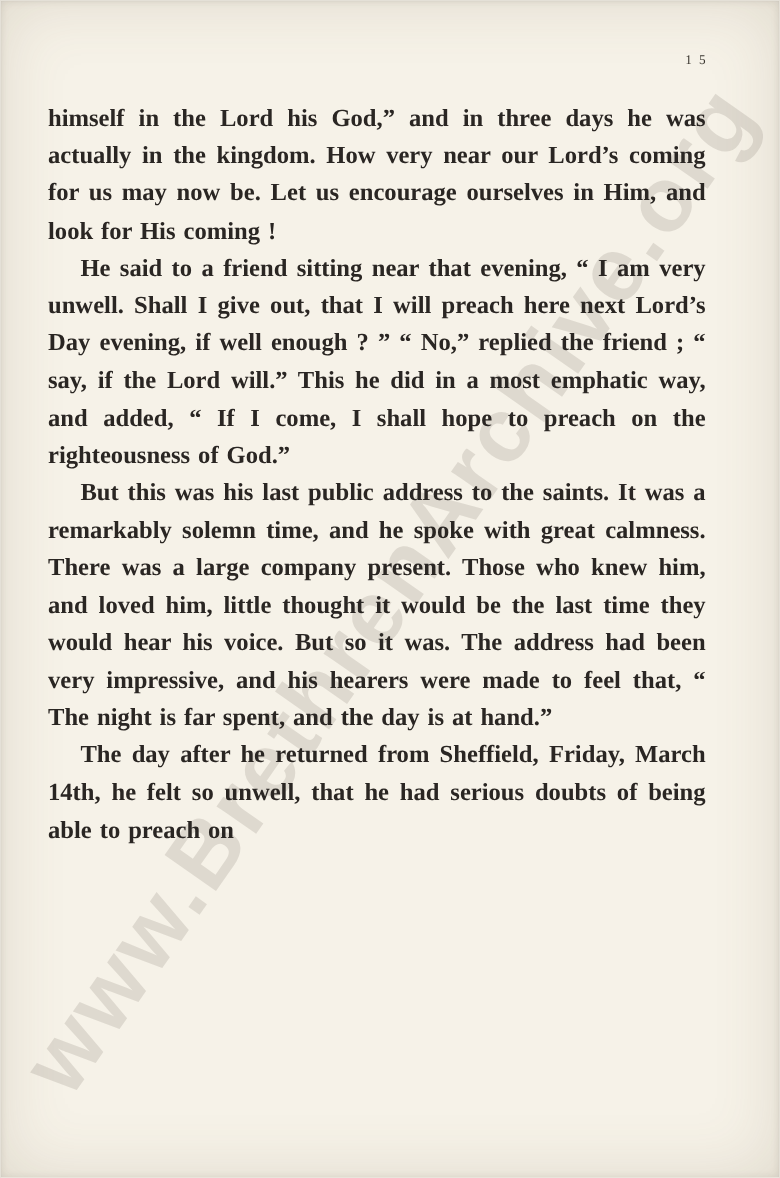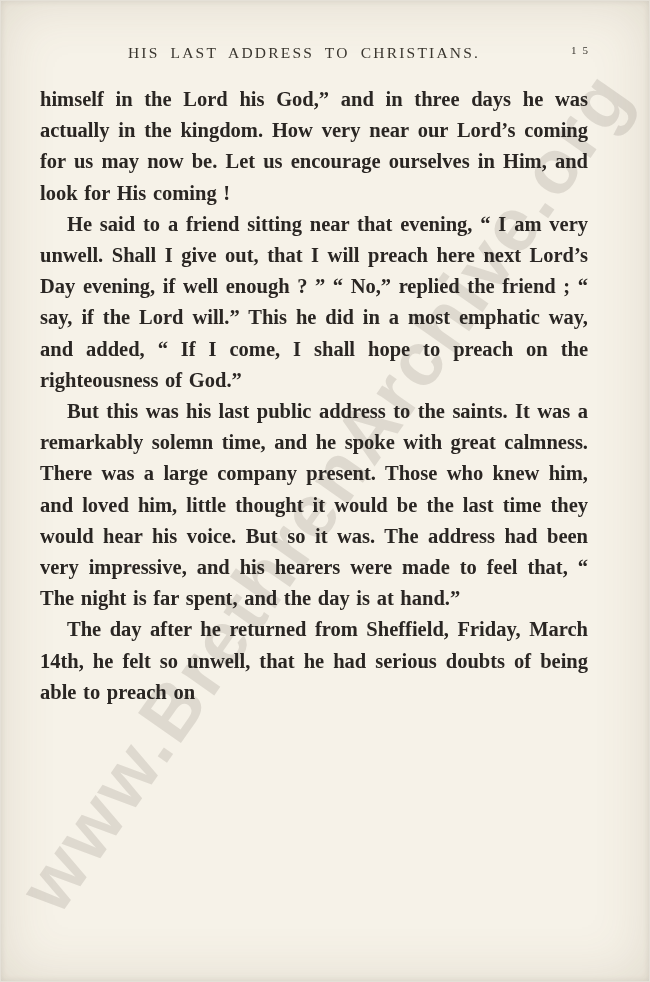--- a/index.html
+++ b/index.html
@@ -98,21 +98,20 @@
   }
 </style>
 </head>
 <body>
 
 <div class="page">
 
   <div class="watermark">www.BrethrenArchive.org</div>
 
   <header class="running-head">
-    <span class="title">HIS LAST ADDRESS TO CHRISTIANS.</span>
     <span class="folio">15</span>
   </header>
 
   <main class="text-block">
     <p class="first">himself in the Lord his God,” and in three days he was actually in the kingdom.  How very near our Lord’s coming for us may now be.  Let us encourage ourselves in Him, and look for His coming !</p>
     <p>He said to a friend sitting near that evening, “ I am very unwell.  Shall I give out, that I will preach here next Lord’s Day evening, if well enough ? ”   “ No,” replied the friend ; “ say, if the Lord will.”   This he did in a most emphatic way, and added, “ If I come, I shall hope to preach on the righteousness of God.”</p>
     <p>But this was his last public address to the saints.  It was a remarkably solemn time, and he spoke with great calmness.  There was a large company present.  Those who knew him, and loved him, little thought it would be the last time they would hear his voice.  But so it was.  The address had been very impressive, and his hearers were made to feel that, “ The night is far spent, and the day is at hand.”</p>
     <p>The day after he returned from Sheffield, Friday, March 14th, he felt so unwell, that he had serious doubts of being able to preach on</p>
   </main>
 

